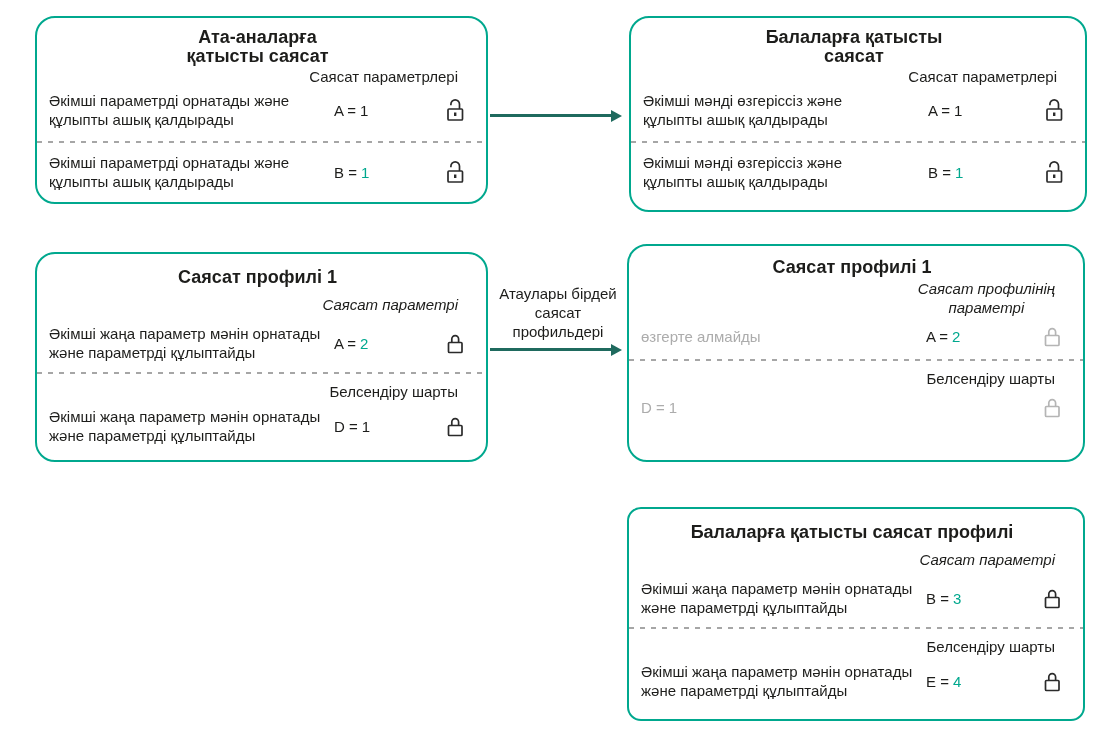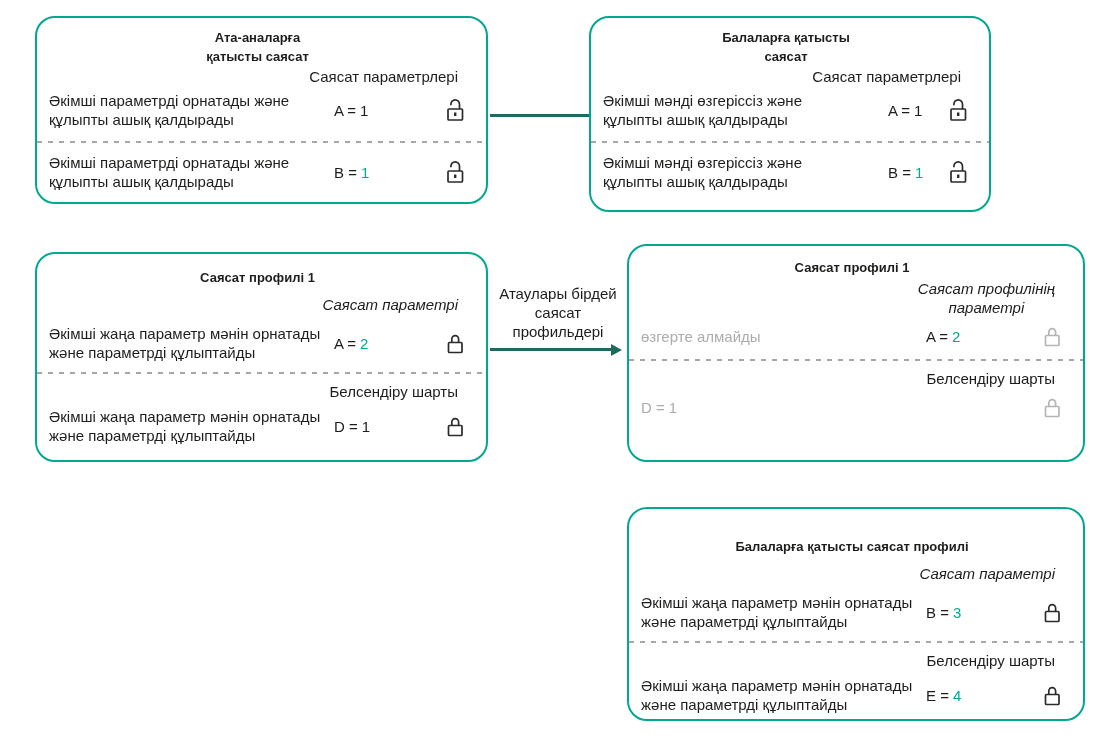--- a/index.html
+++ b/index.html
@@ -16,21 +16,21 @@
     position:absolute;
     border:2px solid #00a88e;
     border-radius:20px;
     background:#ffffff;
     box-sizing:border-box;
     padding:10px 20px 8px 12px;
   }
   .box-title{
     text-align:center;
     font-weight:bold;
-    font-size:13px;
+    font-size:18px;
     line-height:19px;
   }
   .box-a .box-title{margin-bottom:1px;}
   .box-b .box-title{margin-bottom:8px;}
   .subtitle{
     text-align:right;
     line-height:19px;
     padding-right:8px;
   }
   .box-b .subtitle{margin:2px 0 10px;font-style:italic;}
@@ -125,21 +125,21 @@
             <path d="M15.5 12 V7.2 a4.3 4.3 0 0 0 -8.6 0 v1.0"></path>
             <rect x="4" y="12" width="14.5" height="11" rx="1"></rect>
             <line x1="11.2" y1="15.5" x2="11.2" y2="19" style="stroke-width:2.4px"></line>
           </svg>
       </div>
     </div>
   </div>
 
   <div class="arrow" style="left:490px;top:114px;width:122px;"></div>
 
-  <div class="box box-a" style="left:589px;top:16px;width:402px;height:196px;">
+  <div class="box box-a" style="left:629px;top:16px;width:458px;height:196px;">
     <div class="box-title">
       <div>Балаларға қатысты</div>
       <div>саясат</div>
     </div>
     <div class="subtitle">Саясат параметрлері</div>
     <div class="row">
       <div class="row-text">
         <div>Әкімші мәнді өзгеріссіз және</div>
         <div>құлыпты ашық қалдырады</div>
       </div>
@@ -247,21 +247,21 @@
       </div>
       <div class="row-lock lock-gray">
         <svg class="lock" viewBox="0 0 22 26">
             <path d="M7.8 12.5 V9 a3.4 3.4 0 0 1 6.8 0 V12.5"></path>
             <rect x="4.5" y="12.5" width="13.5" height="10" rx="1"></rect>
           </svg>
       </div>
     </div>
   </div>
 
-  <div class="box box-b" style="left:627px;top:507px;width:458px;height:214px;padding-top:28px;">
+  <div class="box box-b" style="left:627px;top:507px;width:458px;height:214px;padding-top:14px;border-radius:14px;">
     <div class="box-title">Балаларға қатысты саясат профилі</div>
     <div class="subtitle">Саясат параметрі</div>
     <div class="row">
       <div class="row-text">
         <div>Әкімші жаңа параметр мәнін орнатады</div>
         <div>және параметрді құлыптайды</div>
       </div>
       <div class="row-value">
         <span class="param">B =</span><span class="val val-teal">3</span>
       </div>

